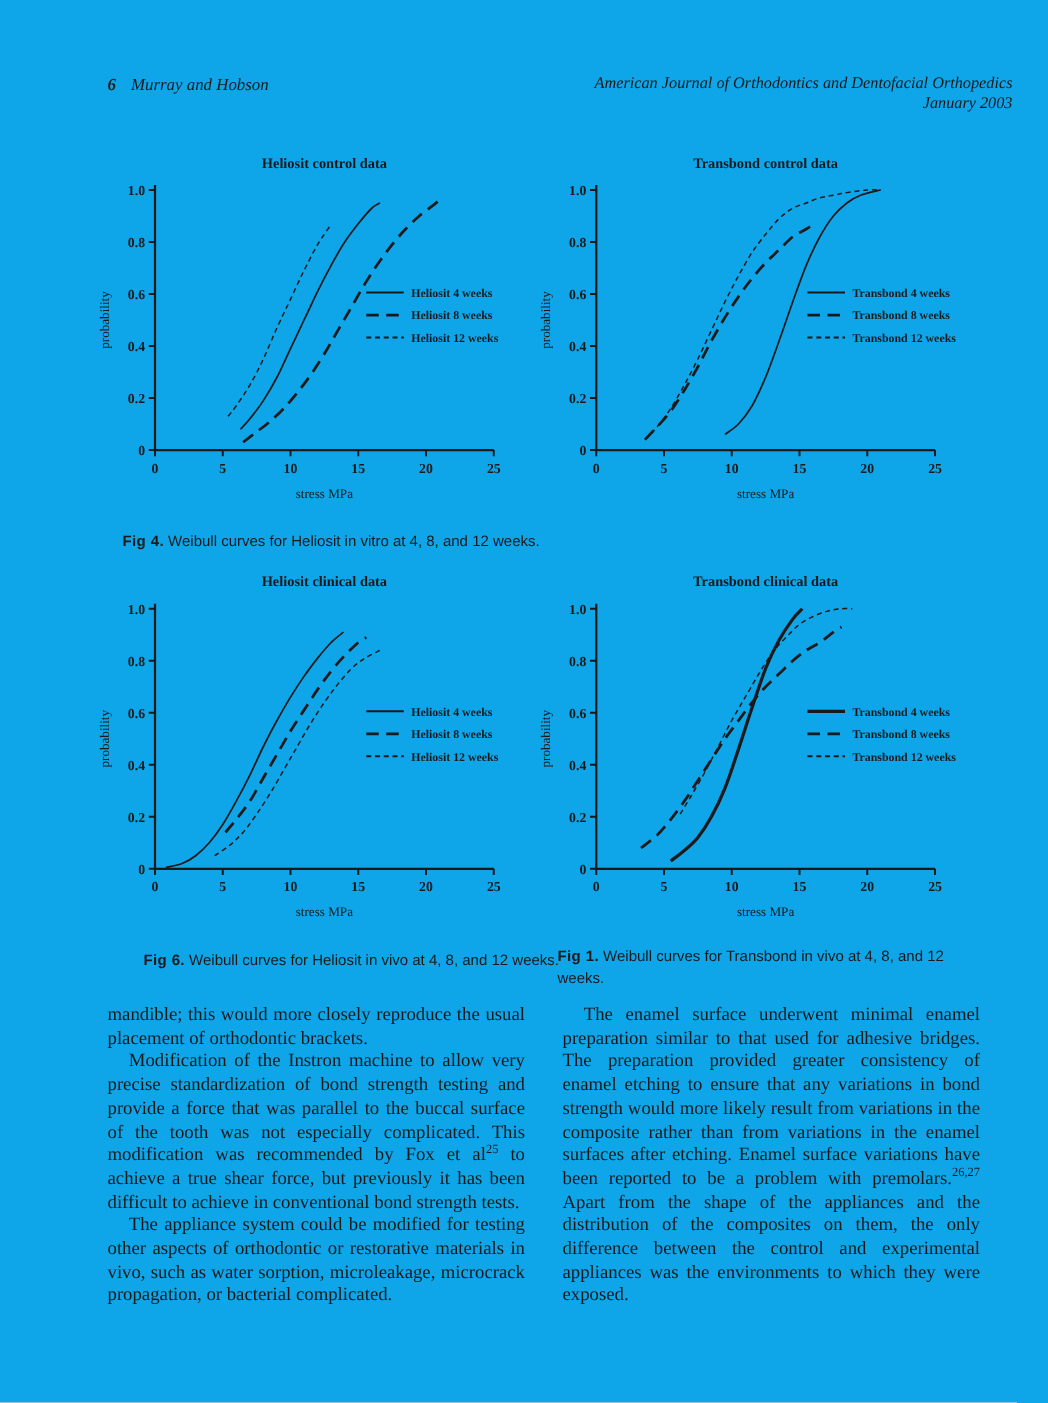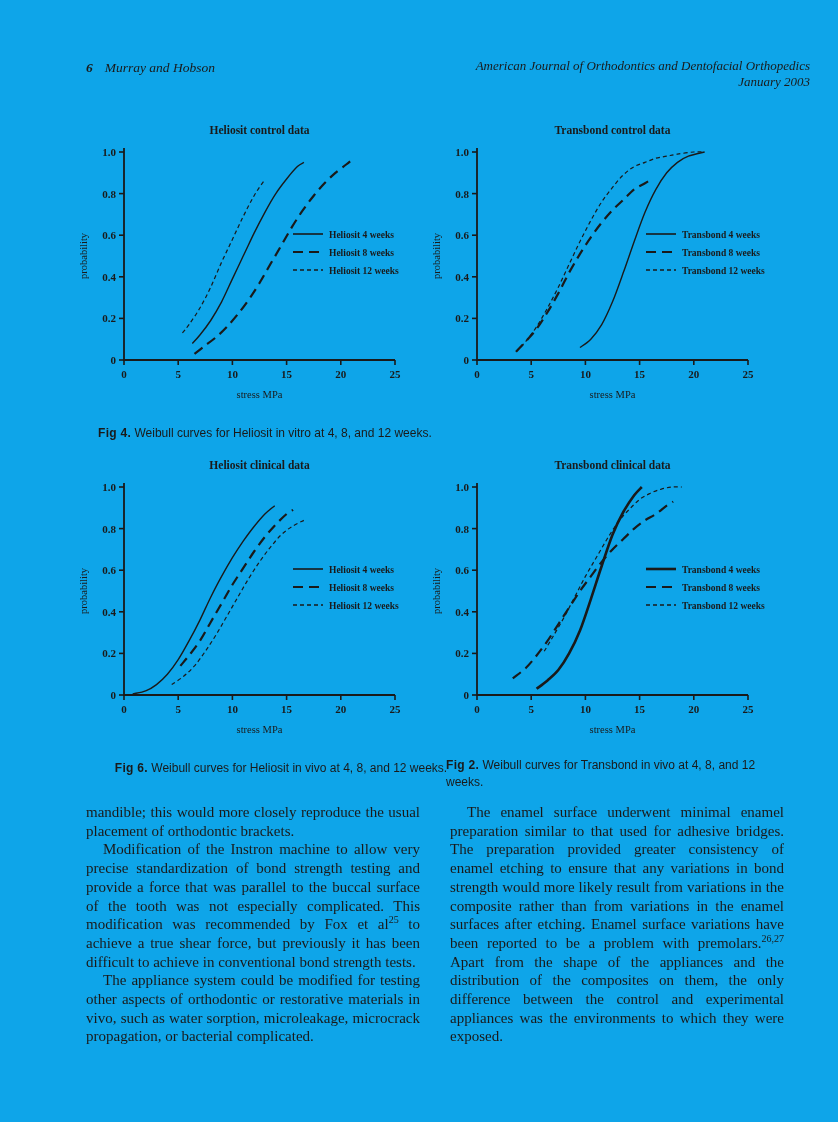--- a/index.html
+++ b/index.html
@@ -228,21 +228,21 @@
         <text x="254" y="119.5" font-size="9.5" font-weight="600">Transbond 4 weeks</text>
         <line x1="218" y1="134" x2="248" y2="134" stroke="#1a1a1a" stroke-width="2.2" stroke-dasharray="10,6"></line>
         <text x="254" y="137.5" font-size="9.5" font-weight="600">Transbond 8 weeks</text>
         <line x1="218" y1="152" x2="248" y2="152" stroke="#1a1a1a" stroke-width="1.6" stroke-dasharray="4,3"></line>
         <text x="254" y="155.5" font-size="9.5" font-weight="600">Transbond 12 weeks</text>
       </svg>
     </div>
 
   <p class="caption" id="cap0"><b>Fig 4.</b> <span>Weibull curves for Heliosit in vitro at 4, 8, and 12 weeks.</span></p>
   <p class="caption" id="cap2"><b>Fig 6.</b> <span>Weibull curves for Heliosit in vivo at 4, 8, and 12 weeks.</span></p>
-  <p class="caption" id="cap3"><b>Fig 2.</b> <span>Weibull curves for Transbond in vivo at 4, 8, and 12 weeks.</span></p>
+  <p class="caption" id="cap3"><b>Fig 1.</b> <span>Weibull curves for Transbond in vivo at 4, 8, and 12 weeks.</span></p>
 
   <div class="col" id="col-left">
       <p class=""><span>mandible; this would more closely reproduce the usual placement of orthodontic brackets.</span></p>
       <p class="indent"><span>Modification of the Instron machine to allow very precise standardization of bond strength testing and provide a force that was parallel to the buccal surface of the tooth was not especially complicated. This modification was recommended by Fox et al</span><sup>25</sup><span> to achieve a true shear force, but previously it has been difficult to achieve in conventional bond strength tests.</span></p>
       <p class="indent"><span>The appliance system could be modified for testing other aspects of orthodontic or restorative materials in vivo, such as water sorption, microleakage, microcrack propagation, or bacterial complicated.</span></p>
     </div>
   <div class="col" id="col-right">
       <p class="indent"><span>The enamel surface underwent minimal enamel preparation similar to that used for adhesive bridges. The preparation provided greater consistency of enamel etching to ensure that any variations in bond strength would more likely result from variations in the composite rather than from variations in the enamel surfaces after etching. Enamel surface variations have been reported to be a problem with premolars.</span><sup>26,27</sup><span> Apart from the shape of the appliances and the distribution of the composites on them, the only difference between the control and experimental appliances was the environments to which they were exposed.</span></p>
     </div>
 

